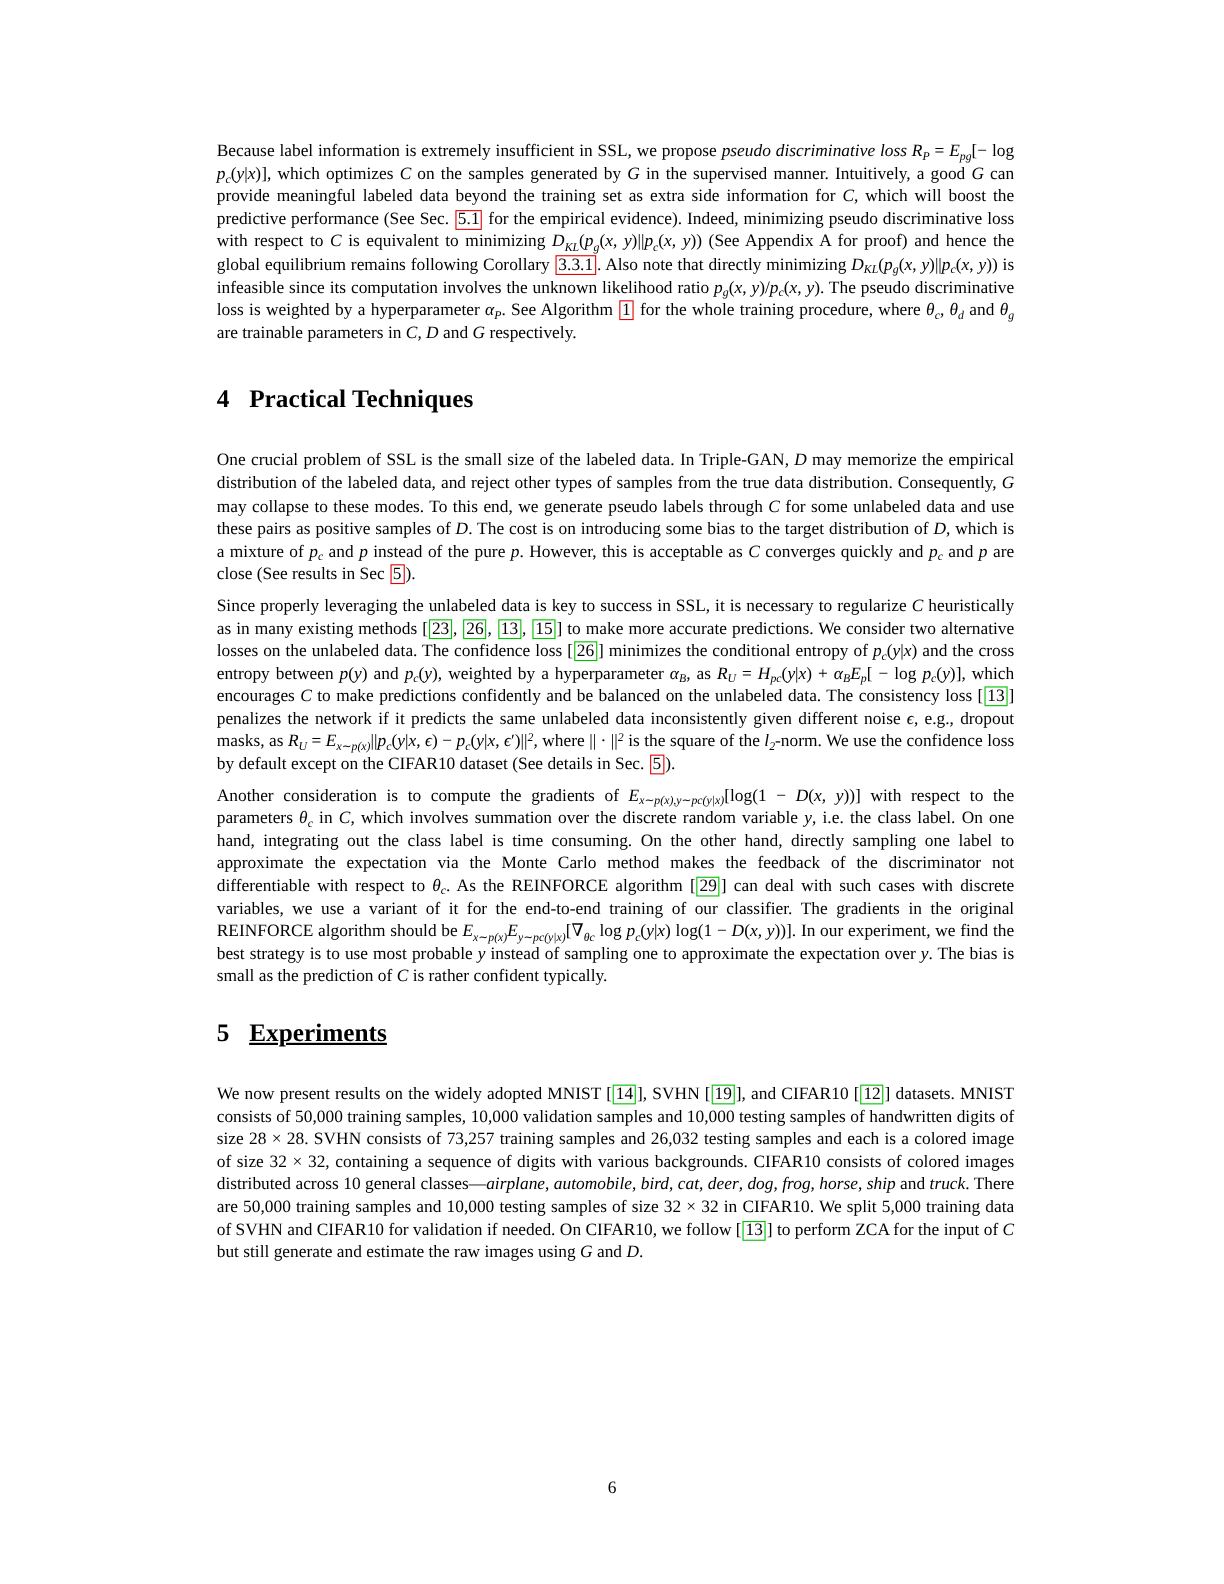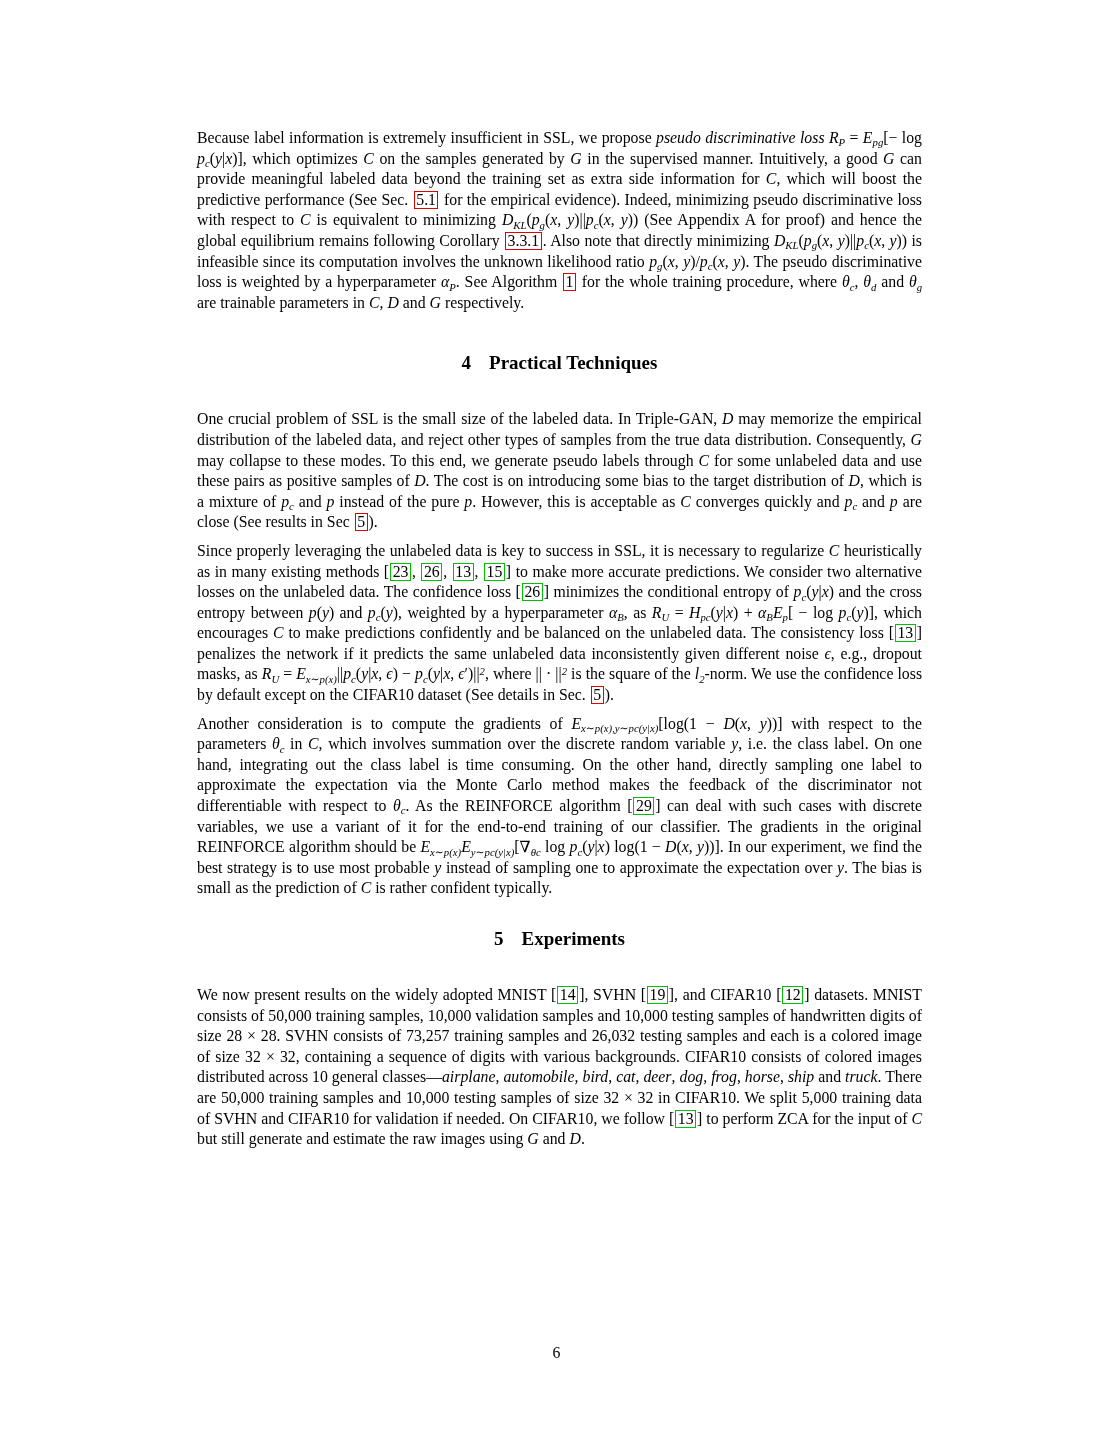--- a/index.html
+++ b/index.html
@@ -20,28 +20,28 @@
     padding: 128px 191px 0 197px;
   }
   p.para {
     margin: 0 0 8px 0;
     font-size: 15.8px;
     line-height: 20.6px;
     text-align: justify;
     hyphens: none;
   }
   h2.sec {
-    font-size: 19px;
+    font-size: 23px;
     line-height: 24px;
     font-weight: bold;
     margin: 38px 0 34px 0;
-    text-align: center;
   }
   h2.sec.sec-5 {
     margin-top: 28px;
+    text-decoration: underline;
   }
   .sec-num {
     display: inline-block;
     margin-right: 18px;
   }
   p.para i {
     font-style: italic;
   }
   p.para sub, p.para sup {
     font-size: 68%;

